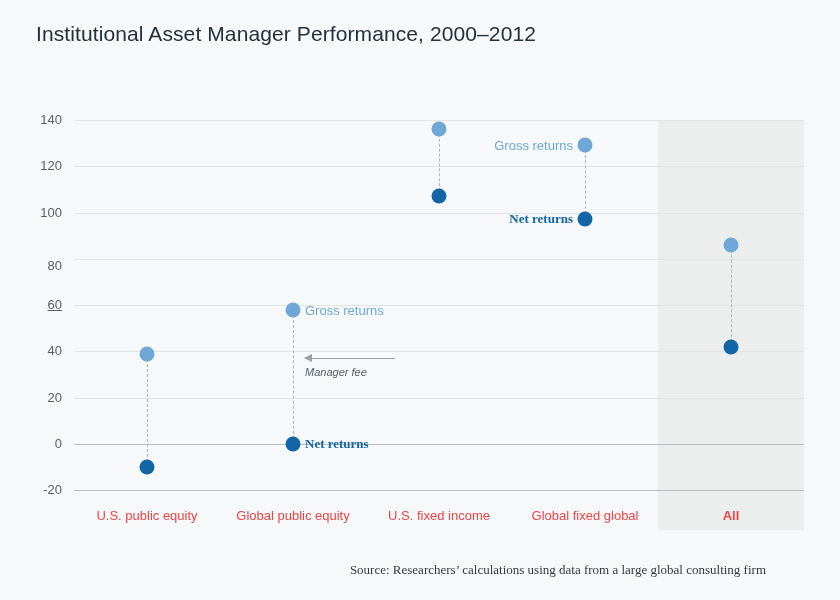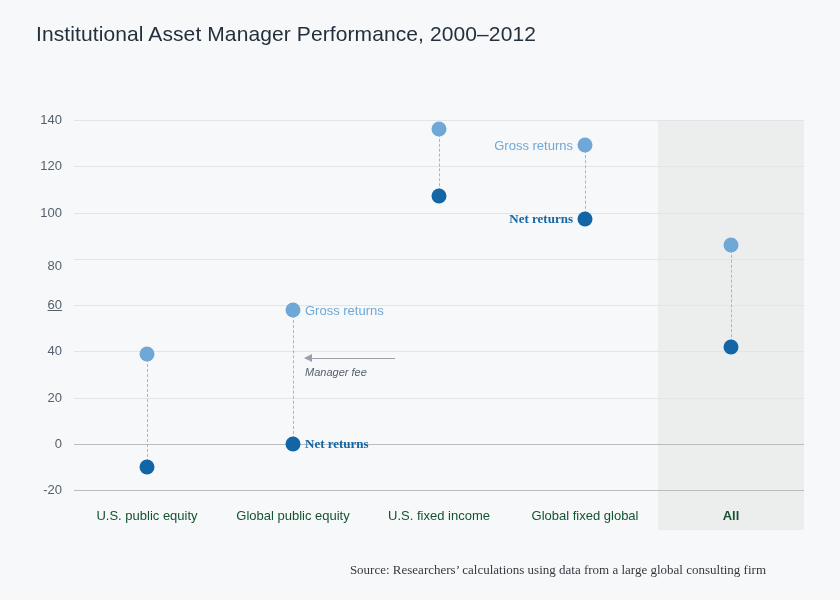--- a/index.html
+++ b/index.html
@@ -71,21 +71,21 @@
   .axis-bottom {
     position: absolute;
     left: 0;
     width: 730px;
     height: 1px;
     background: #b9bdc1;
   }
   .xlabel {
     position: absolute;
     font-size: 13px;
-    color: #14532d;
+    color: #ef4444;
     text-align: center;
     transform: translateX(-50%);
     white-space: nowrap;
   }
   .xlabel.bold {
     font-weight: bold;
   }
   .connector {
     position: absolute;
     width: 0;

